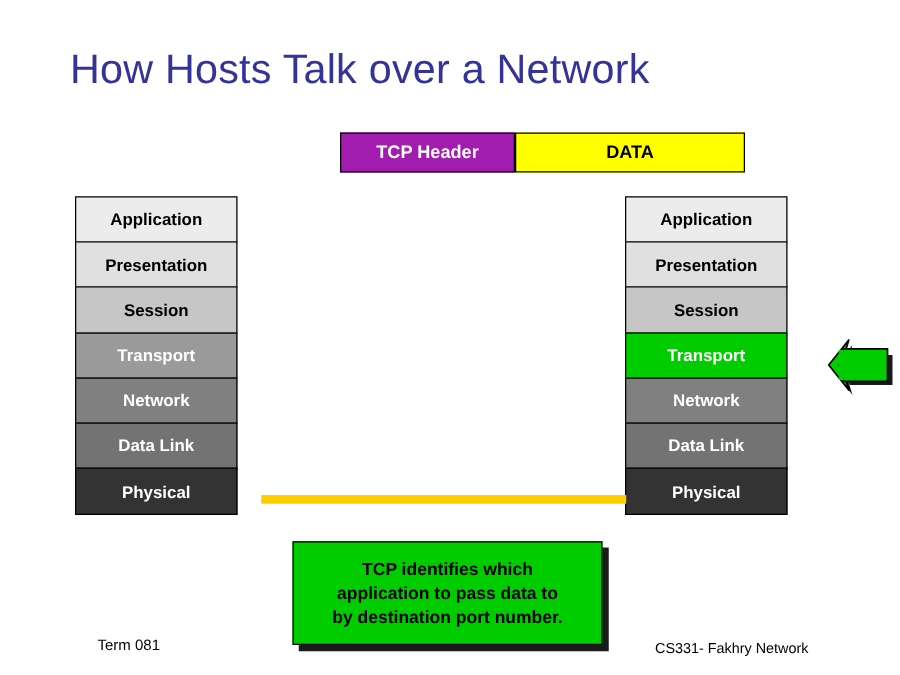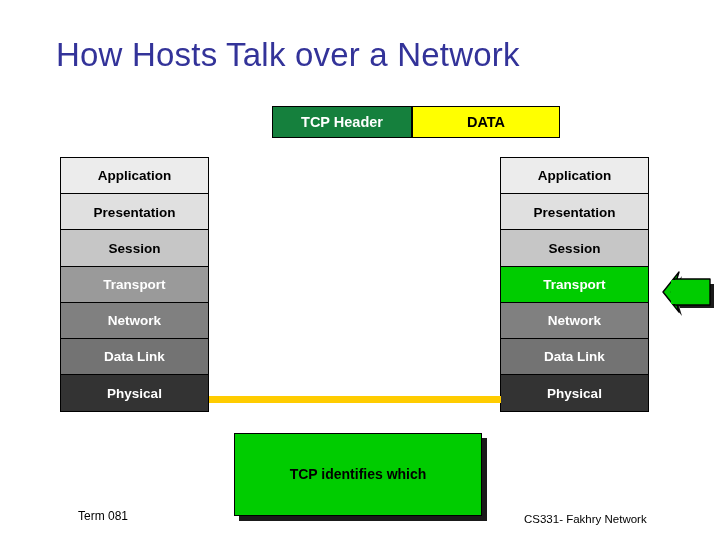--- a/index.html
+++ b/index.html
@@ -45,30 +45,30 @@
     font-size: 14.5px;
     font-weight: bold;
     height: 32px;
   }
   #packet-tcp-header {
     width: 140px;
     background: #00c000;
     color: #ffffff;
   }
   #packet-data {
-    width: 148px;
+    width: 184px;
     background: #ffff00;
     color: #000000;
     border-left-width: 1.5px;
   }
 
   
   .osi-stack {
     position: absolute;
-    width: 149px;
+    width: 130px;
   }
   #osi-stack-left  { left: 60px;  top: 157px; }
   #osi-stack-right { left: 500px; top: 157px; }
 
   .osi-layer {
     box-sizing: border-box;
     height: 37.6px;
     border: 1.4px solid #000000;
     margin-top: -1.4px;
     display: flex;
@@ -144,21 +144,21 @@
     font-size: 11.5px;
     color: #000000;
   }
 </style>
 </head>
 <body style="background: rgb(255, 255, 255);">
 
 <div id="slide-title" style="color: rgb(51, 51, 153);">How Hosts Talk over a Network</div>
 
 <div id="packet-bar">
-  <div id="packet-tcp-header" class="packet-seg" style="background: #15803d; color: rgb(255, 255, 255);">TCP Header</div>
+  <div id="packet-tcp-header" class="packet-seg" style="background: #a21caf; color: rgb(255, 255, 255);">TCP Header</div>
   <div id="packet-data" class="packet-seg" style="background: rgb(255, 255, 0); color: rgb(0, 0, 0);">DATA</div>
 </div>
 
 <div id="osi-stack-left" class="osi-stack">
   <div class="osi-layer" style="background: rgb(236, 236, 236); color: rgb(0, 0, 0);">Application</div>
   <div class="osi-layer" style="background: rgb(224, 224, 224); color: rgb(0, 0, 0);">Presentation</div>
   <div class="osi-layer" style="background: rgb(198, 198, 198); color: rgb(0, 0, 0);">Session</div>
   <div class="osi-layer" style="background: rgb(154, 154, 154); color: rgb(255, 255, 255);">Transport</div>
   <div class="osi-layer" style="background: rgb(128, 128, 128); color: rgb(255, 255, 255);">Network</div>
   <div class="osi-layer" style="background: rgb(115, 115, 115); color: rgb(255, 255, 255);">Data Link</div>
@@ -181,17 +181,19 @@
   <path d="M 4 26 L 20 6 L 14 26 L 20 46 Z M 18 14 L 52 14 L 52 38 L 18 38 L 13 26 Z" fill="#1a1a1a" transform="translate(3,4)"></path>
   <path d="M 4 26 L 20 6 L 14 26 L 20 46 Z" fill="#00cc00" stroke="#000000" stroke-width="1.4" stroke-linejoin="round"></path>
   <path d="M 15.5 13 L 51 13 L 51 39 L 15.5 39 L 12.5 26 Z" fill="#00cc00" stroke="#000000" stroke-width="1.4" stroke-linejoin="round"></path>
   <path d="M 14 14 L 14 38" stroke="#00cc00" stroke-width="4"></path>
 </svg>
 
 <div id="callout-shadow"></div>
 <div id="callout-box" style="background: rgb(0, 204, 0); color: rgb(0, 0, 0);">
   <div>
     <span class="line">TCP identifies which</span>
+    <span class="line">application to pass data to</span>
+    <span class="line">by destination port number.</span>
   </div>
 </div>
 
 <div id="footer-term">Term 081</div>
 <div id="footer-course">CS331- Fakhry Network</div>
 
 </body></html>

